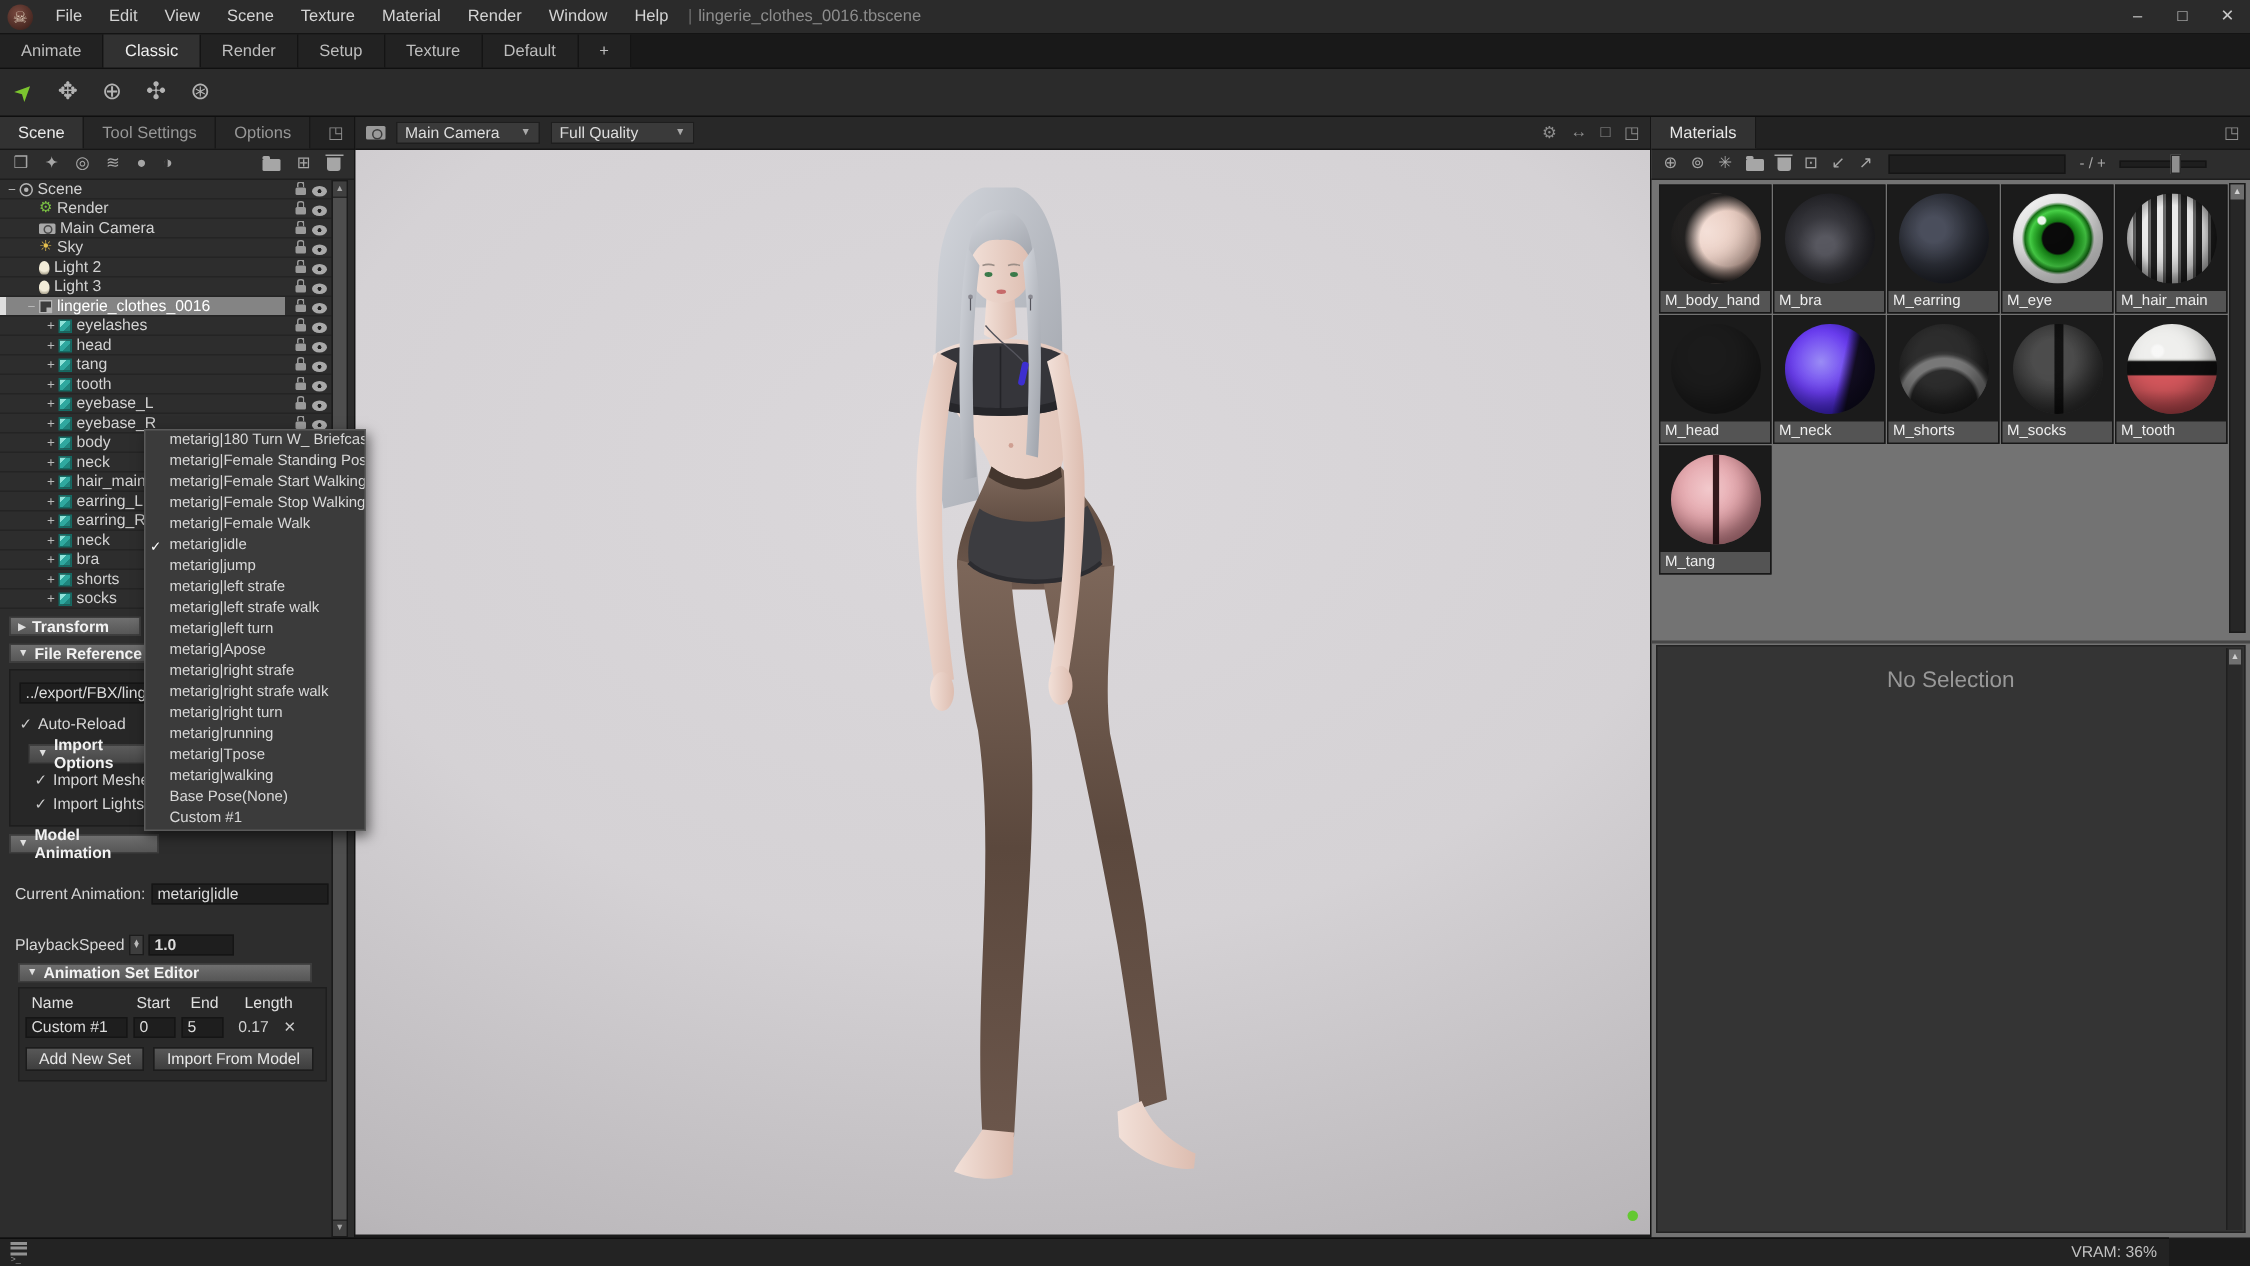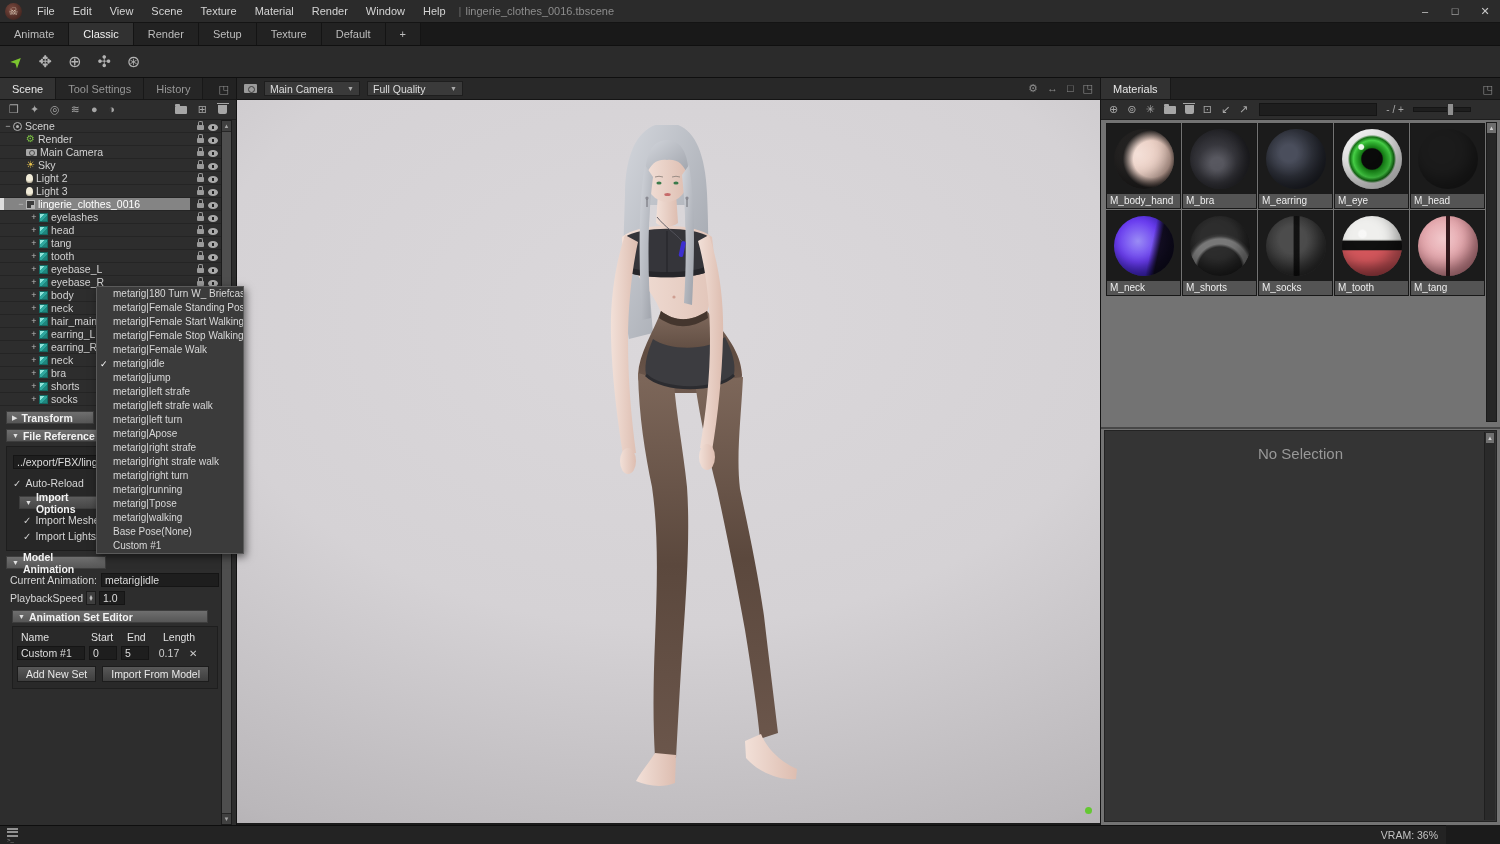--- a/index.html
+++ b/index.html
@@ -78,21 +78,21 @@
   .section-hdr { height:13px; display:flex; align-items:center; gap:4px; margin:5px 0 0 6px;
     background:linear-gradient(#6f6f6f,#565656); border:1px solid #3d3d3d; color:#f2f2f2;
     font-size:10.5px; font-weight:bold; padding:0 5px; }
   .arrow { font-size:7px; color:#e0e0e0; }
   .inset-box { margin:4px 0 0 6px; width:208px; background:#272727; border:1px solid #1d1d1d; padding:5px 6px 6px 6px; }
   .field { background:#1e1e1e; border:1px solid #151515; color:#dcdcdc; font-size:10.5px;
     font-family:"Liberation Sans",sans-serif; height:14px; line-height:13px; padding:0 3px; }
   input.field { outline:none; }
   .checkrow { display:flex; align-items:center; gap:4px; height:16px; font-size:10.5px; color:#d6d6d6; }
   .checkmark { color:#cccccc; font-size:10px; }
-  .form-row { display:flex; align-items:center; margin:4px 0 0 10px; font-size:10.5px; color:#d6d6d6; }
+  .form-row { display:flex; align-items:center; margin:20px 0 0 10px; font-size:10.5px; color:#d6d6d6; }
   .stepper { display:flex; flex-direction:column; justify-content:center; width:10px; height:14px;
     background:#3e3e3e; border:1px solid #1c1c1c; margin:0 3px; line-height:0.55; text-align:center; }
   .stepper span { font-size:6px; color:#bbbbbb; }
   .ase-box { margin:3px 0 0 12px; width:206px; background:#292929; border:1px solid #1e1e1e; padding:4px 4px 6px 4px; }
   .ase-headers { display:flex; font-size:10.5px; color:#e0e0e0; margin-bottom:3px; }
   .ase-row { display:flex; align-items:center; gap:4px; }
   .btnrow { display:flex; gap:6px; margin-top:6px; }
   .btn { background:linear-gradient(#585858,#3e3e3e); border:1px solid #1c1c1c; color:#e8e8e8;
     font-size:10.5px; height:16px; line-height:14px; padding:0 8px; }
 
@@ -220,21 +220,21 @@
     <span class="tool-icon">⊕</span>
     <span class="tool-icon">✣</span>
     <span class="tool-icon">⊛</span>
   </div>
 
 <div id="left-panel">
   <div class="panel-tabs">
     <div id="left-tabs" style="display:flex;">
         <div class="ptab active">Scene</div>
         <div class="ptab">Tool Settings</div>
-        <div class="ptab">History</div>
+        <div class="ptab">Options</div>
       </div>
     <span class="popout">◳</span>
   </div>
   <div id="scene-toolbar" class="obj-toolbar">
       <span class="tb-ico">❒</span>
       <span class="tb-ico">✦</span>
       <span class="tb-ico">◎</span>
       <span class="tb-ico">≋</span>
       <span class="tb-ico">●</span>
       <span class="tb-ico">◑</span>
@@ -478,21 +478,21 @@
   <div class="form-row">
     <span>Current Animation:</span>
     <input class="field" style="width: 118px; margin-left: 4px;" value="metarig|idle">
   </div>
   <div class="form-row">
     <span>PlaybackSpeed</span>
     <span class="stepper">
       <span>▴</span>
       <span>▾</span>
     </span>
-    <input class="field" style="width: 26px;" value="1.0">
+    <input class="field" style="width: 57px; font-weight: bold;" value="1.0">
   </div>
   <div class="section-hdr" style="width:196px; margin-left:12px;">
     <span class="arrow">▼</span>
     <span>Animation Set Editor</span>
   </div>
   <div class="ase-box">
     <div id="ase-headers" class="ase-headers">
         <span style="width: 74px; padding-left: 4px;">Name</span>
         <span style="width: 36px; padding-left: 0px;">Start</span>
         <span style="width: 36px; padding-left: 0px;">End</span>
@@ -656,20 +656,26 @@
         <div class="mat-label">M_earring</div>
       </div>
       <div class="mat-cell">
         <div class="mat-thumb">
           <div class="sphere th-eye"></div>
         </div>
         <div class="mat-label">M_eye</div>
       </div>
       <div class="mat-cell">
         <div class="mat-thumb">
+          <div class="sphere th-hair_main"></div>
+        </div>
+        <div class="mat-label">M_hair_main</div>
+      </div>
+      <div class="mat-cell">
+        <div class="mat-thumb">
           <div class="sphere th-head"></div>
         </div>
         <div class="mat-label">M_head</div>
       </div>
       <div class="mat-cell">
         <div class="mat-thumb">
           <div class="sphere th-neck"></div>
         </div>
         <div class="mat-label">M_neck</div>
       </div>

